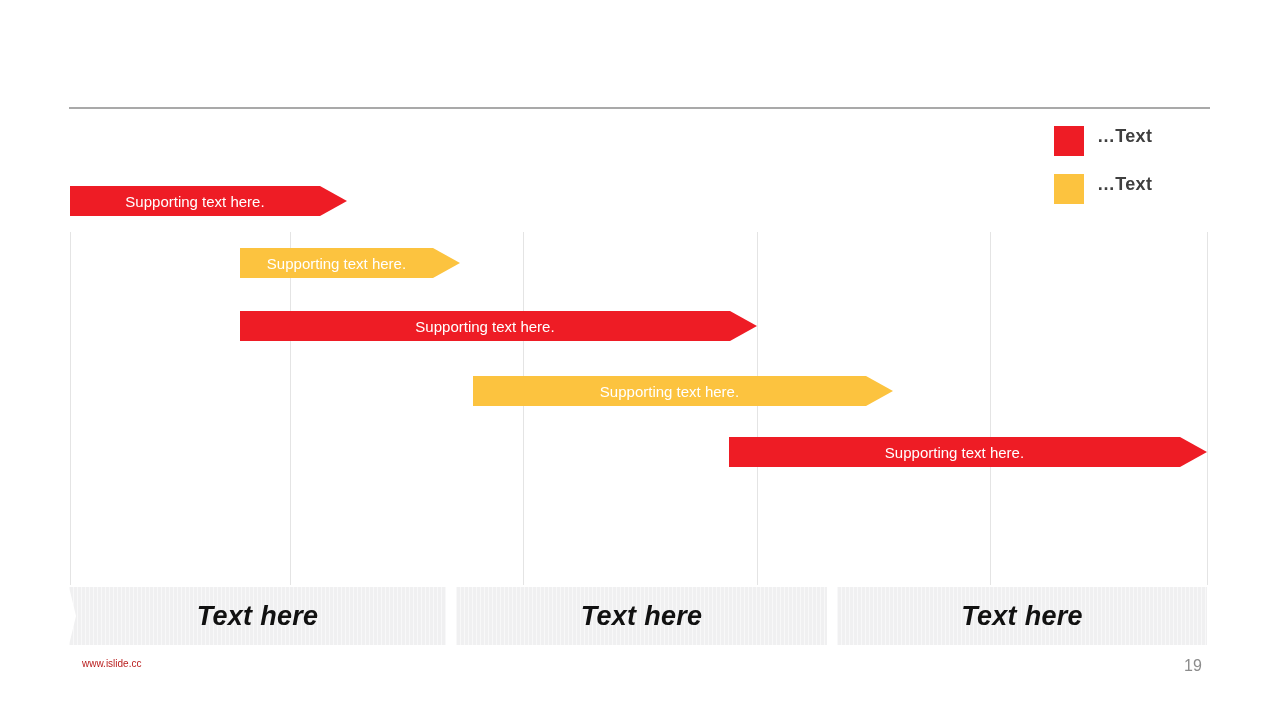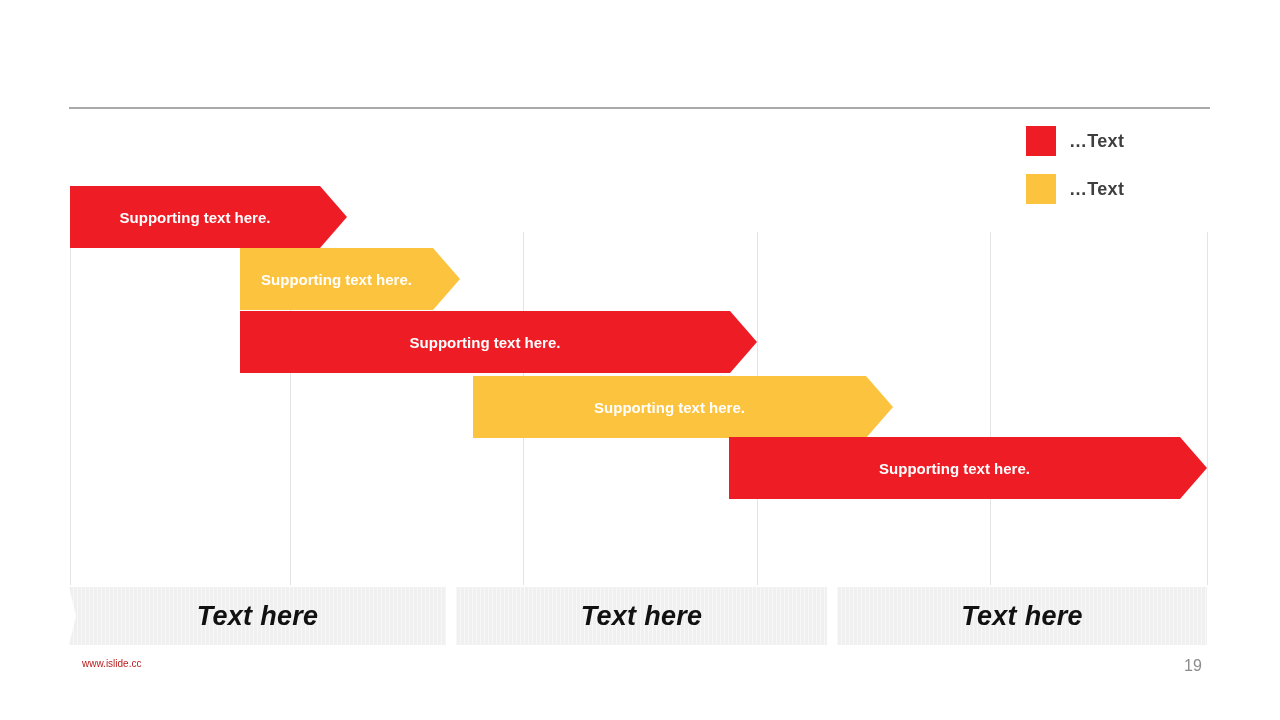--- a/index.html
+++ b/index.html
@@ -4,34 +4,34 @@
 <style>
   html,body{margin:0;padding:0;background:#ffffff;}
   .slide{
     position:relative;width:1280px;height:720px;background:#ffffff;overflow:hidden;
     font-family:"Liberation Sans",sans-serif;
   }
   .divider{position:absolute;left:69px;top:107px;width:1141px;height:2px;background:#a9a9a9;}
 
   
   .legend{position:absolute;left:1026px;top:126px;width:180px;}
-  .legend-item{display:flex;align-items:center;margin-bottom:18px;height:30px;}
+  .legend-item{display:flex;align-items:flex-start;margin-bottom:18px;height:30px;margin-left:28px;}
   .swatch{width:30px;height:30px;flex:0 0 30px;}
   .swatch.red{background:#EE1C25;}
   .swatch.yellow{background:#FCC33F;}
   .legend-label{margin-left:13px;font-size:18px;font-weight:bold;color:#3f3f3f;letter-spacing:.3px;}
 
   
   .gridline{position:absolute;top:232px;height:353px;width:1px;background:#e4e4e4;}
 
   
   .arrow{
-    position:absolute;height:62px;display:flex;align-items:center;justify-content:center;
+    position:absolute;height:30px;display:flex;align-items:center;justify-content:center;
     clip-path:polygon(0 0, calc(100% - 27px) 0, 100% 50%, calc(100% - 27px) 100%, 0 100%);
-    padding-right:27px;box-sizing:border-box;font-weight:bold;
+    padding-right:27px;box-sizing:border-box;
   }
   .arrow.red{background:#EE1C25;}
   .arrow.yellow{background:#FCC33F;}
   .arrow .bar-label{color:#ffffff;font-size:15px;white-space:nowrap;}
 
   
   .phase{
     position:absolute;top:587px;height:58px;
     background:#f0f0f1;
     background-image:repeating-linear-gradient(90deg,rgba(255,255,255,.55) 0 1px,rgba(0,0,0,0) 1px 4px);

